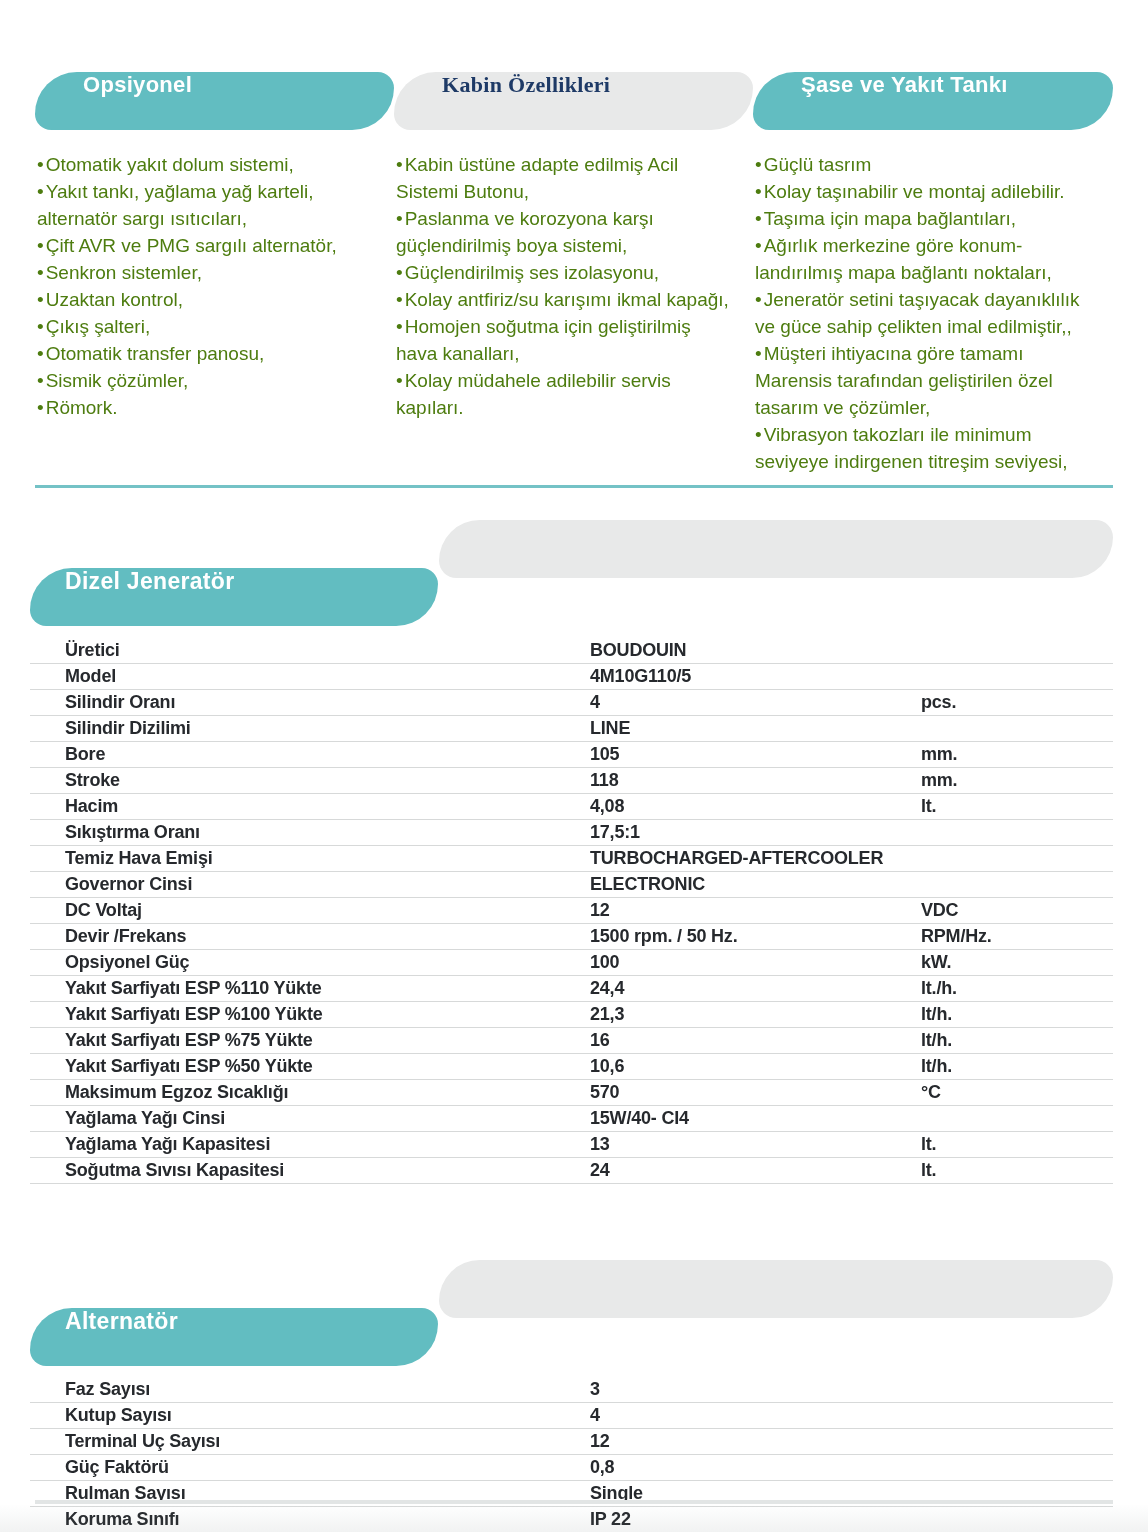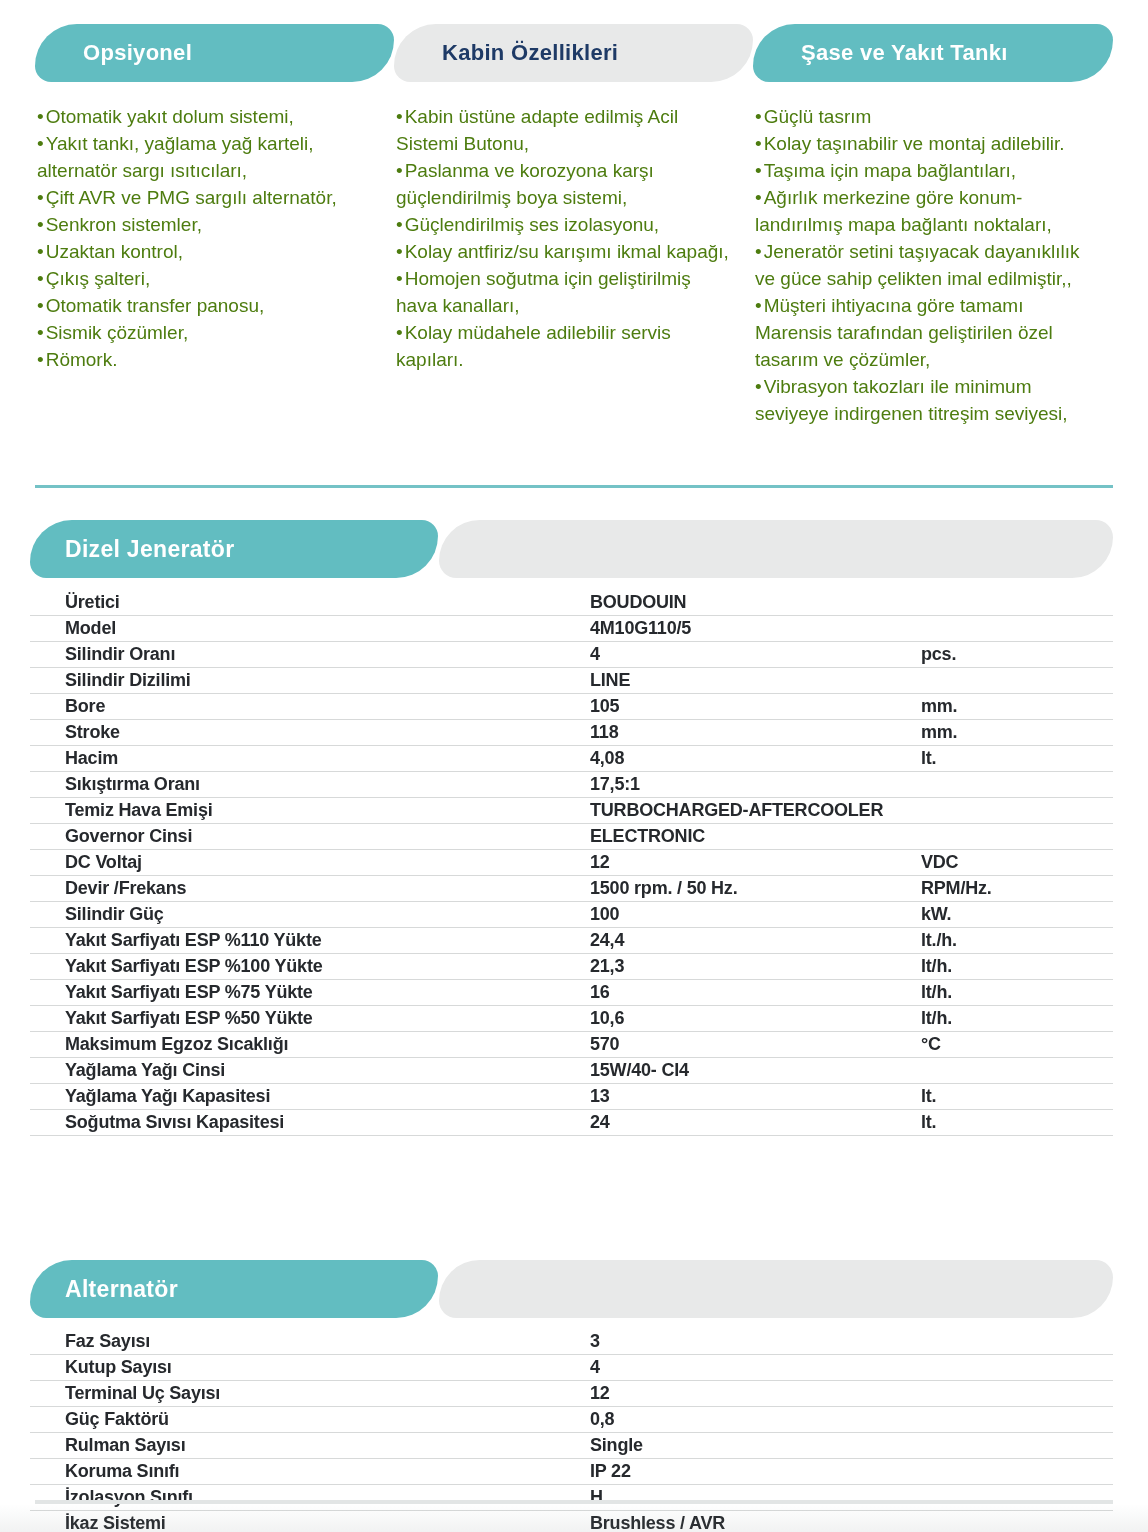--- a/index.html
+++ b/index.html
@@ -8,23 +8,23 @@
     overflow:hidden; font-family:"Liberation Sans", sans-serif;
   }
   .page::after {
     content:""; position:absolute; left:0; right:0; bottom:0; height:28px;
     background:linear-gradient(180deg, rgba(120,130,130,0) 0%, rgba(120,130,130,0.10) 100%);
     pointer-events:none;
   }
 
   
   .top-grid { position:absolute; left:35px; top:24px; width:1078px; display:grid; grid-template-columns:359px 359px 360px; }
-  .pill { height:58px; border-radius:52px 20px 52px 20px; display:flex; align-items:center; box-sizing:border-box; }
+  .pill { height:58px; border-radius:52px 20px 52px 20px; display:flex; box-sizing:border-box;margin-top:48px; }
   .pill-teal { background:#62bdc1; }
-  .pill-gray { background:#e8e9e9; }
+  .pill-gray { background:#e8e9e9;font-family:Liberation Serif, serif; }
   .pill-title { font-size:22px; font-weight:700; letter-spacing:0.3px; padding-left:48px; color:#ffffff; white-space:nowrap; }
   .pill-title.navy { color:#1e3a66; }
   .feature-list { list-style:none; margin:21px 22px 0 2px; padding:0; font-size:19px; line-height:27px; color:#4d7c0f; }
   .feature-list li::before { content:"•"; margin-right:2px; }
 
   
   .divider { position:absolute; left:35px; top:485px; width:1078px; height:3px; background:#74c2c6; }
 
   
   .spec-section { position:absolute; left:30px; width:1083px; }
@@ -166,21 +166,21 @@
           <span class="spec-label">DC Voltaj</span>
           <span class="spec-value">12</span>
           <span class="spec-unit">VDC</span>
         </div>
         <div class="spec-row">
           <span class="spec-label">Devir /Frekans</span>
           <span class="spec-value">1500 rpm. / 50 Hz.</span>
           <span class="spec-unit">RPM/Hz.</span>
         </div>
         <div class="spec-row">
-          <span class="spec-label">Silindir Güç</span>
+          <span class="spec-label">Opsiyonel Güç</span>
           <span class="spec-value">100</span>
           <span class="spec-unit">kW.</span>
         </div>
         <div class="spec-row">
           <span class="spec-label">Yakıt Sarfiyatı ESP %110 Yükte</span>
           <span class="spec-value">24,4</span>
           <span class="spec-unit">lt./h.</span>
         </div>
         <div class="spec-row">
           <span class="spec-label">Yakıt Sarfiyatı ESP %100 Yükte</span>

